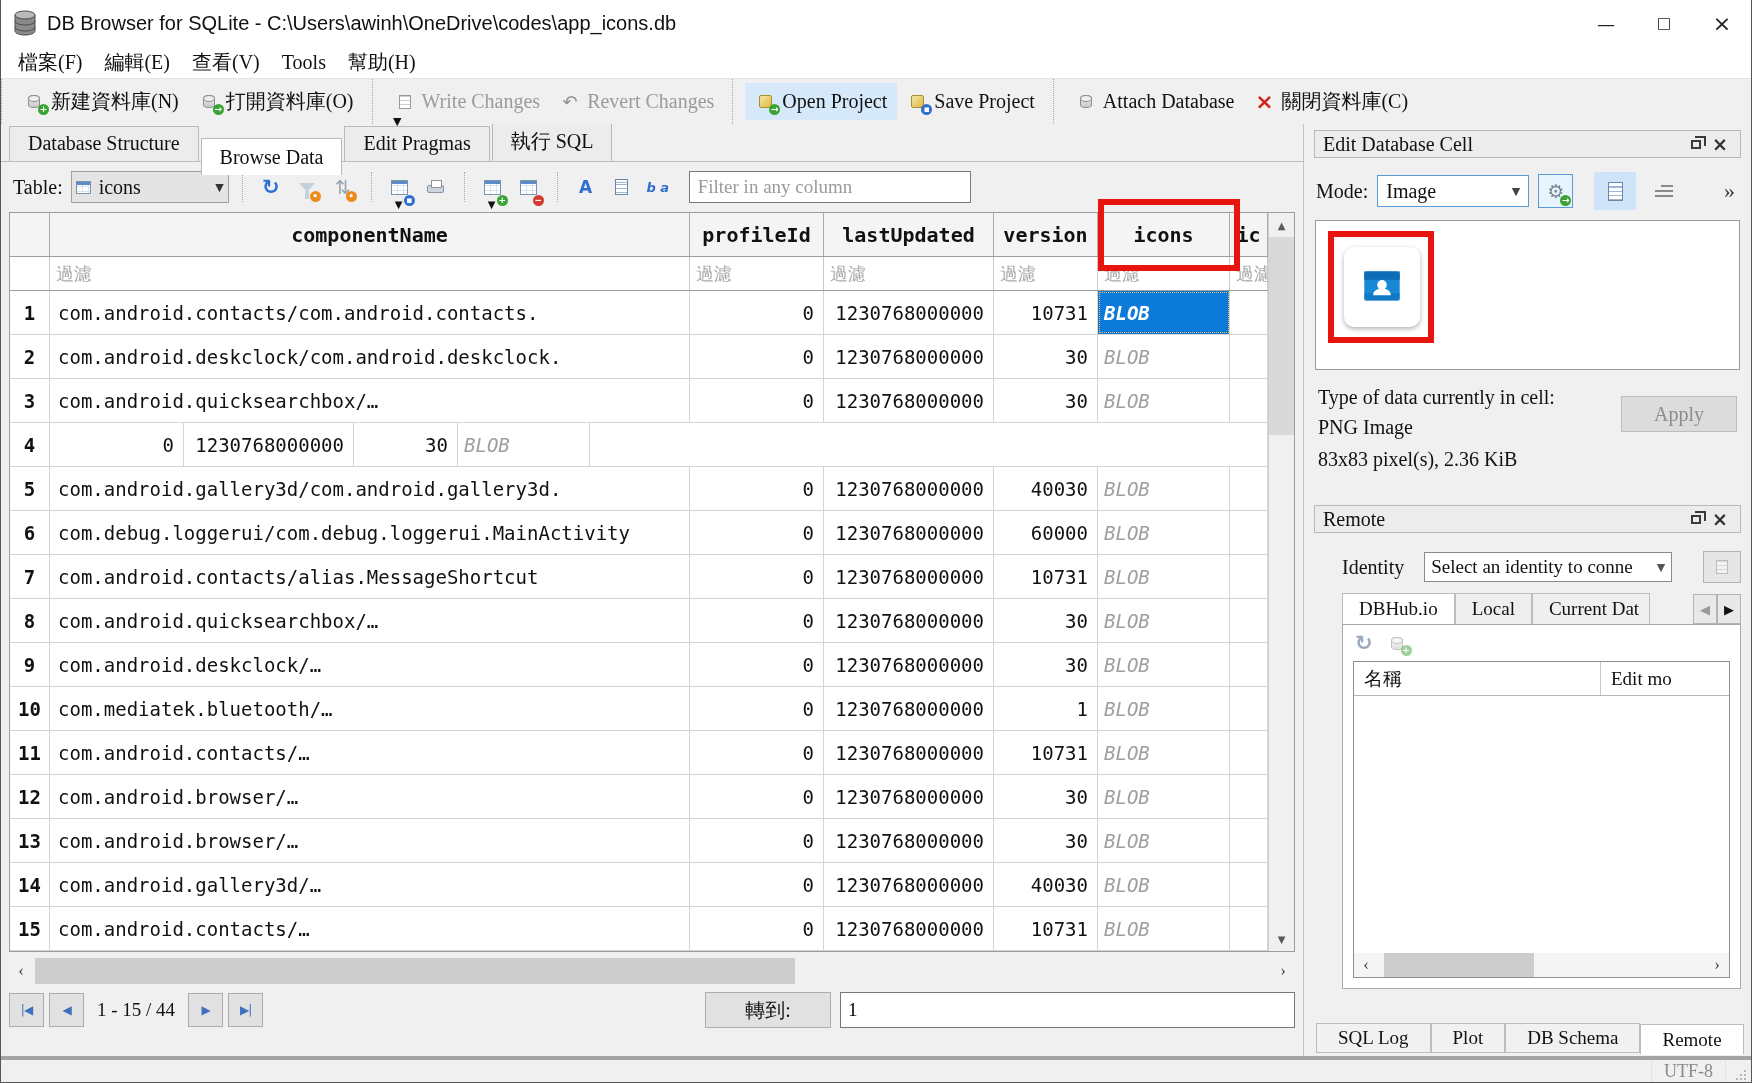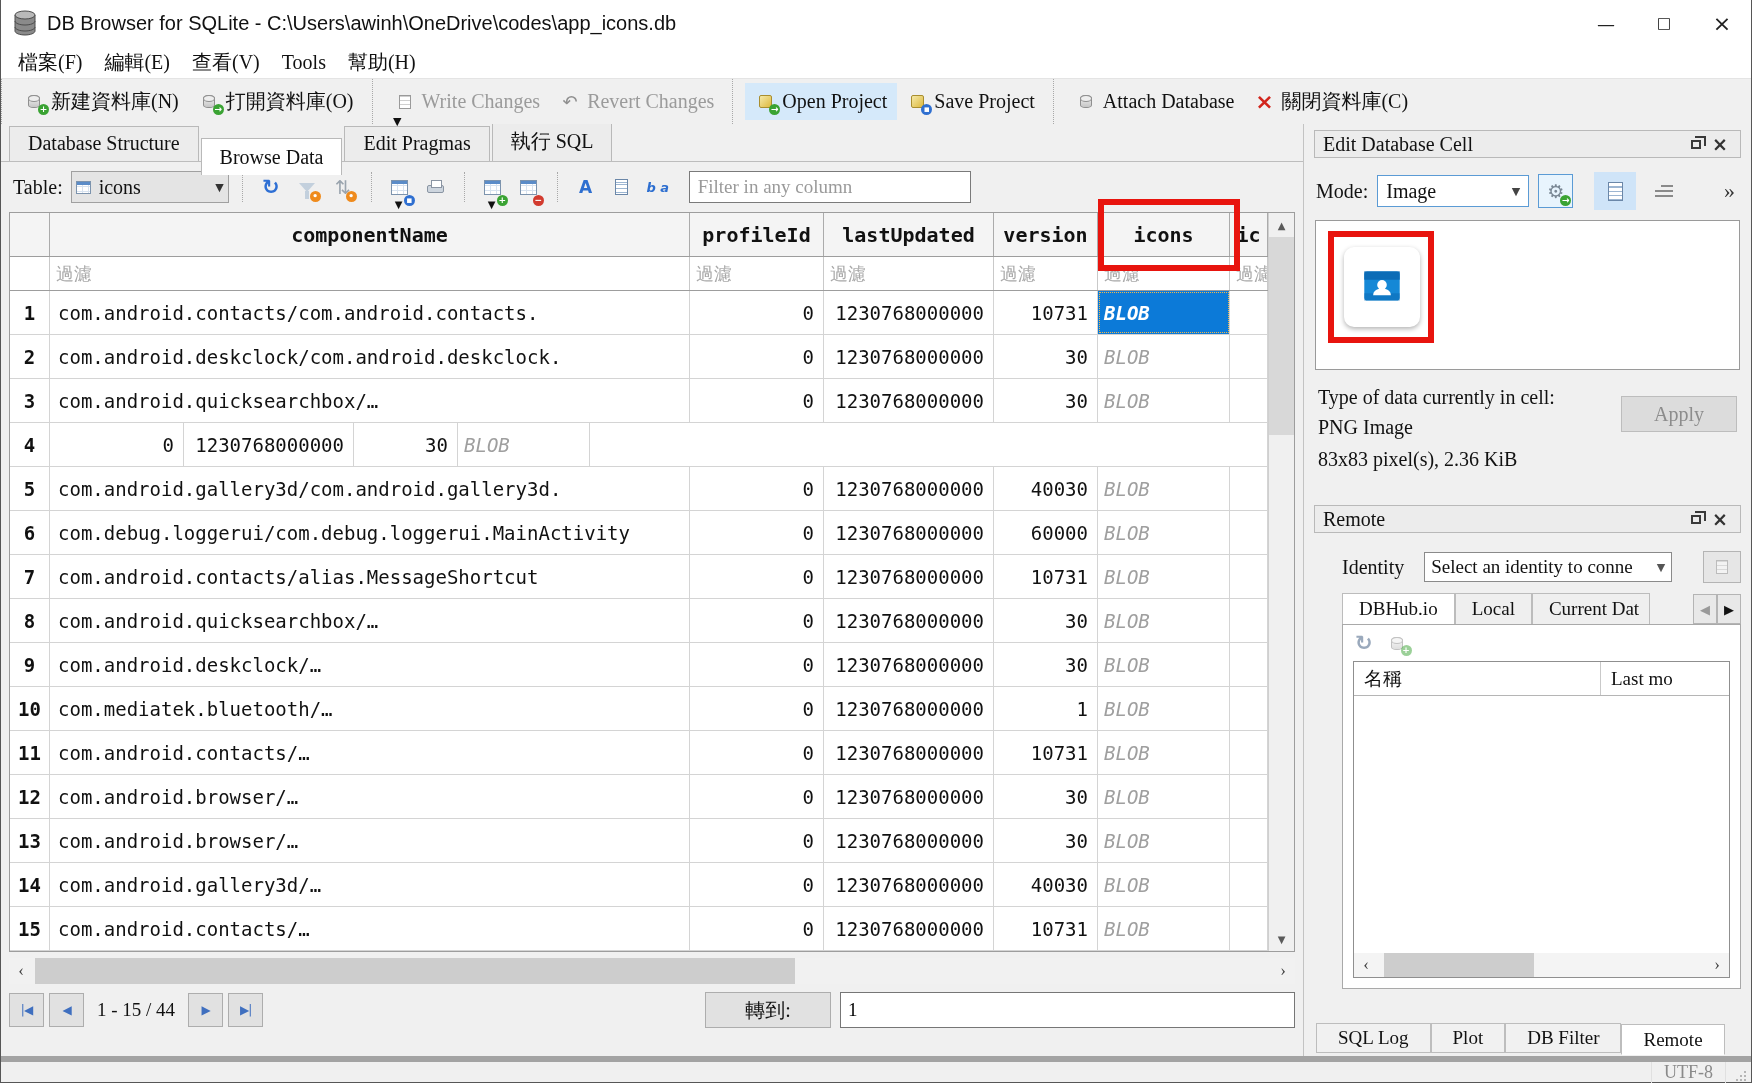--- a/index.html
+++ b/index.html
@@ -158,21 +158,21 @@
   .rlh-cell { font-size:19px; display:flex; align-items:center; padding-left:10px; overflow:hidden; white-space:nowrap; }
   .rlh-name { flex:1; border-right:1px solid #c9c9c9; }
   .rlh-mod { width:128px; }
   .rlist-body { flex:1; background:#fff; }
   .rlist-scroll { height:24px; background:#f4f4f4; display:flex; align-items:center; position:relative; flex:none; }
   .rs-thumb { position:absolute; left:30px; width:150px; height:100%; background:#cdcdcd; }
   .dock-tabs { display:flex; flex:none; margin-bottom:2px; padding-left:2px; }
   .dtab { padding:3px 21px; font-size:19px; border:1px solid #bdbdbd; background:#f1f1f1; height:30px; display:flex; align-items:center; white-space:nowrap; }
   .dtab.active { background:#fff; border-bottom-color:#fff; position:relative; top:1px; height:31px; }
   
-  .statusbar { height:26px; background:#f0f0f0; border-top:6px solid #a3a3a3; display:flex; align-items:center; flex:none; }
+  .statusbar { height:26px; background:#f0f0f0; border-top:4px solid #a3a3a3; display:flex; align-items:center; flex:none; }
   .status-enc { margin-left:auto; color:#8a8a8a; font-size:18px; padding:0 12px; border-left:1px solid #e0e0e0; border-right:1px solid #e0e0e0; }
   .grip { width:16px; height:16px; margin:6px 3px 0 6px; position:relative; }
   .grip::before { content:''; position:absolute; right:2px; bottom:2px; width:2px; height:2px; background:#b5b5b5;
     box-shadow:-4px 0 #b5b5b5,-8px 0 #b5b5b5,0 -4px #b5b5b5,-4px -4px #b5b5b5,0 -8px #b5b5b5; }
 </style>
 </head>
 <body>
 
 <div class="window">
 
@@ -595,35 +595,35 @@
         <div class="rb-toolbar">
           <span class="refresh-glyph" style="color:#9aa9bc;">↻</span>
           <span class="ico">
               <span class="mcyl" style="opacity:.55;"></span>
               <span class="badge bg-green" style="opacity:.5;">+</span>
             </span>
         </div>
         <div class="rlist">
           <div class="rlist-header">
             <div class="rlh-cell rlh-name">名稱</div>
-            <div class="rlh-cell rlh-mod">Last mo</div>
+            <div class="rlh-cell rlh-mod">Edit mo</div>
           </div>
           <div class="rlist-body"></div>
           <div class="rlist-scroll">
             <div class="hs-btn">‹</div>
             <div class="rs-thumb"></div>
             <div class="hs-btn right">›</div>
           </div>
         </div>
       </div>
 
       <div class="dock-tabs">
         <div class="dtab">SQL Log</div>
         <div class="dtab">Plot</div>
-        <div class="dtab">DB Filter</div>
+        <div class="dtab">DB Schema</div>
         <div class="dtab active">Remote</div>
       </div>
     </div>
   </div>
 
   <div class="statusbar">
     <span class="status-enc">UTF-8</span>
     <span class="grip"></span>
   </div>
 </div>

